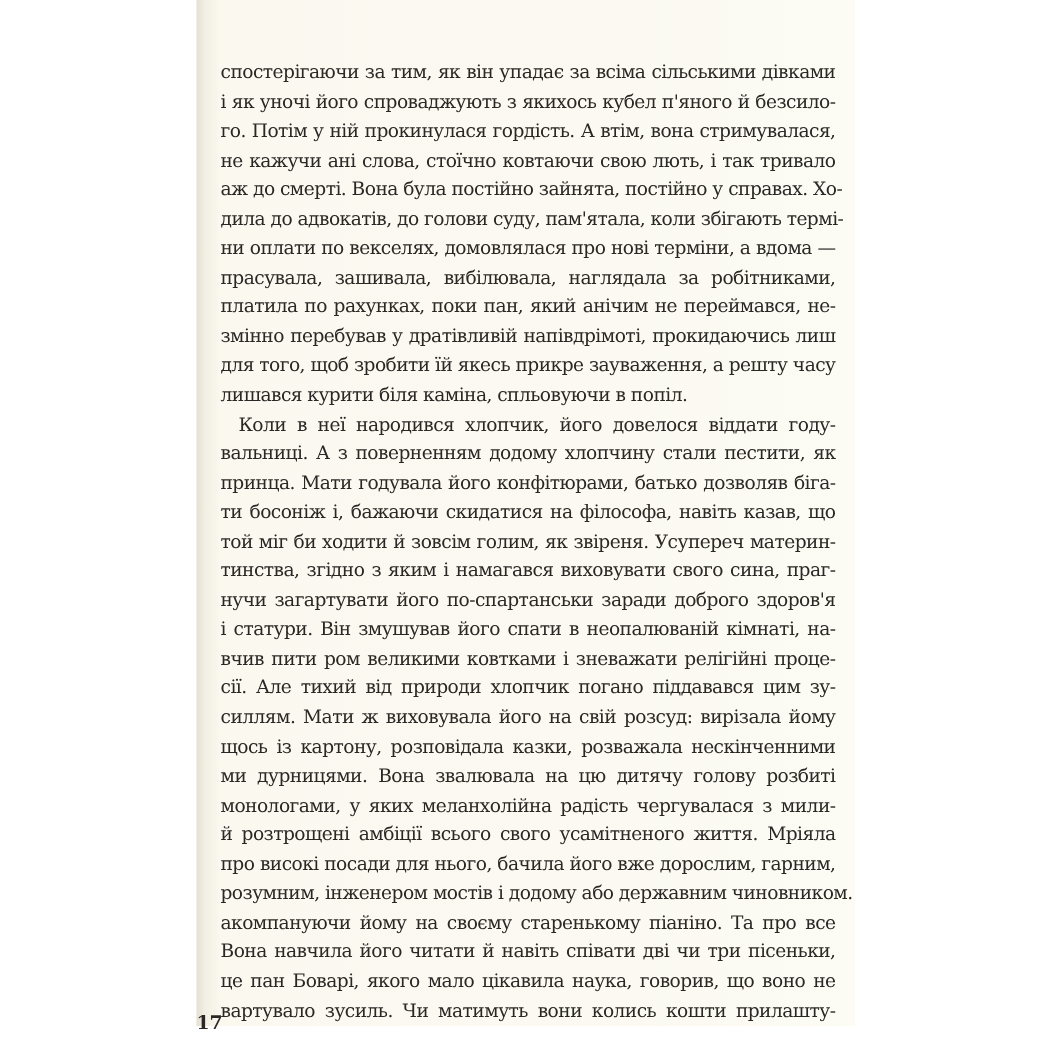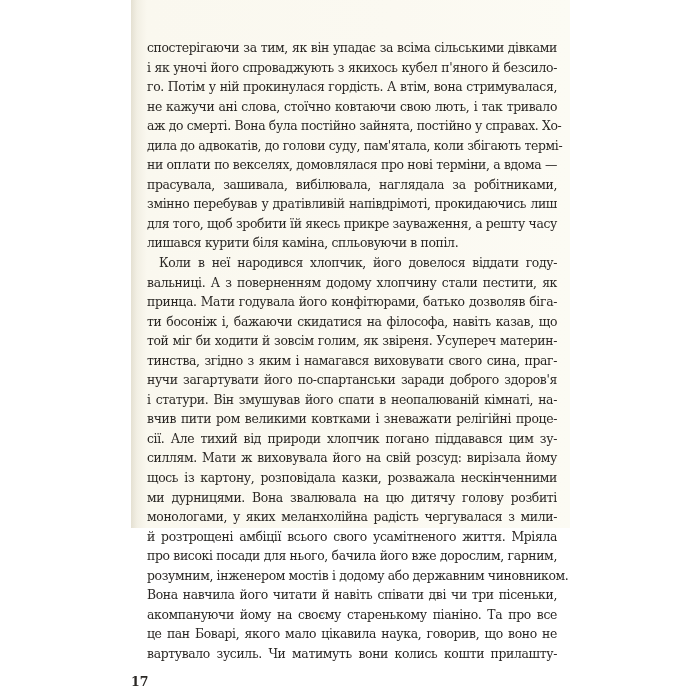--- a/index.html
+++ b/index.html
@@ -8,21 +8,21 @@
       width: 700px;
       height: 700px;
       background: #ffffff;
       overflow: hidden;
     }
     .page {
       position: absolute;
       left: 131px;
       top: 0;
       width: 439px;
-      height: 528px;
+      height: 684px;
       background: linear-gradient(to right, #e4e0d2 0px, #f2efe4 6px, #faf8ef 16px, #fbf9f1 60%, #fcfbf4 100%);
     }
     .text-block {
       position: absolute;
       left: 16px;
       top: 38px;
       width: 410px;
       font-family: "DejaVu Serif", serif;
       font-size: 12.4px;
       line-height: 19.55px;
@@ -64,20 +64,21 @@
   <div class="text-block">
 
     <span class="line">спостерігаючи за тим, як він упадає за всіма сільськими дівками</span>
     <span class="line">і як уночі його спроваджують з якихось кубел п'яного й безсило-</span>
     <span class="line">го. Потім у ній прокинулася гордість. А втім, вона стримувалася,</span>
     <span class="line">не кажучи ані слова, стоїчно ковтаючи свою лють, і так тривало</span>
     <span class="line">аж до смерті. Вона була постійно зайнята, постійно у справах. Хо-</span>
     <span class="line">дила до адвокатів, до голови суду, пам'ятала, коли збігають термі-</span>
     <span class="line">ни оплати по векселях, домовлялася про нові терміни, а вдома —</span>
     <span class="line">прасувала, зашивала, вибілювала, наглядала за робітниками,</span>
+    <span class="line">платила по рахунках, поки пан, який анічим не переймався, не-</span>
     <span class="line">змінно перебував у дратівливій напівдрімоті, прокидаючись лиш</span>
     <span class="line">для того, щоб зробити їй якесь прикре зауваження, а решту часу</span>
     <span class="line last">лишався курити біля каміна, спльовуючи в попіл.</span>
 
     <span class="line indent">Коли в неї народився хлопчик, його довелося віддати году-</span>
     <span class="line">вальниці. А з поверненням додому хлопчину стали пестити, як</span>
     <span class="line">принца. Мати годувала його конфітюрами, батько дозволяв біга-</span>
     <span class="line">ти босоніж і, бажаючи скидатися на філософа, навіть казав, що</span>
     <span class="line">той міг би ходити й зовсім голим, як звіреня. Усупереч материн-</span>
     <span class="line">тинства, згідно з яким і намагався виховувати свого сина, праг-</span>
@@ -85,21 +86,21 @@
     <span class="line">і статури. Він змушував його спати в неопалюваній кімнаті, на-</span>
     <span class="line">вчив пити ром великими ковтками і зневажати релігійні проце-</span>
     <span class="line">сії. Але тихий від природи хлопчик погано піддавався цим зу-</span>
     <span class="line">силлям. Мати ж виховувала його на свій розсуд: вирізала йому</span>
     <span class="line">щось із картону, розповідала казки, розважала нескінченними</span>
     <span class="line">ми дурницями. Вона звалювала на цю дитячу голову розбиті</span>
     <span class="line">монологами, у яких меланхолійна радість чергувалася з мили-</span>
     <span class="line">й розтрощені амбіції всього свого усамітненого життя. Мріяла</span>
     <span class="line">про високі посади для нього, бачила його вже дорослим, гарним,</span>
     <span class="line">розумним, інженером мостів і додому або державним чиновником.</span>
+    <span class="line">акомпануючи йому на своєму старенькому піаніно. Та про все</span>
     <span class="line">Вона навчила його читати й навіть співати дві чи три пісеньки,</span>
-    <span class="line">акомпануючи йому на своєму старенькому піаніно. Та про все</span>
     <span class="line"><span>це пан Боварі, якого мало цікавила наука, говорив, що воно </span><span class="it">не</span></span>
     <span class="line"><span class="it">вартувало зусиль</span><span>. Чи матимуть вони колись кошти прилашту-</span></span>
 
   </div>
 
   <div class="page-number">17</div>
 </div>
 
 </body></html>

